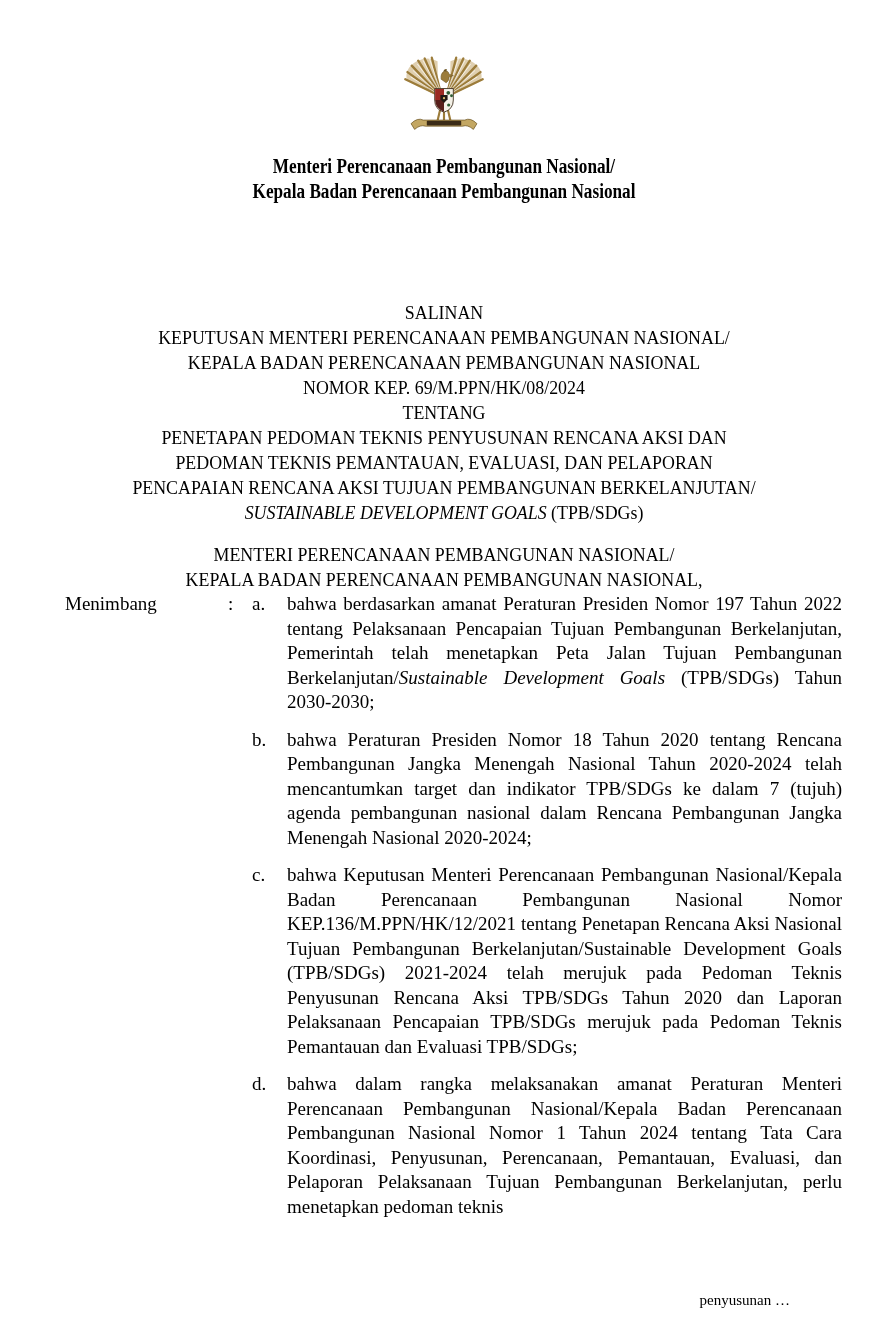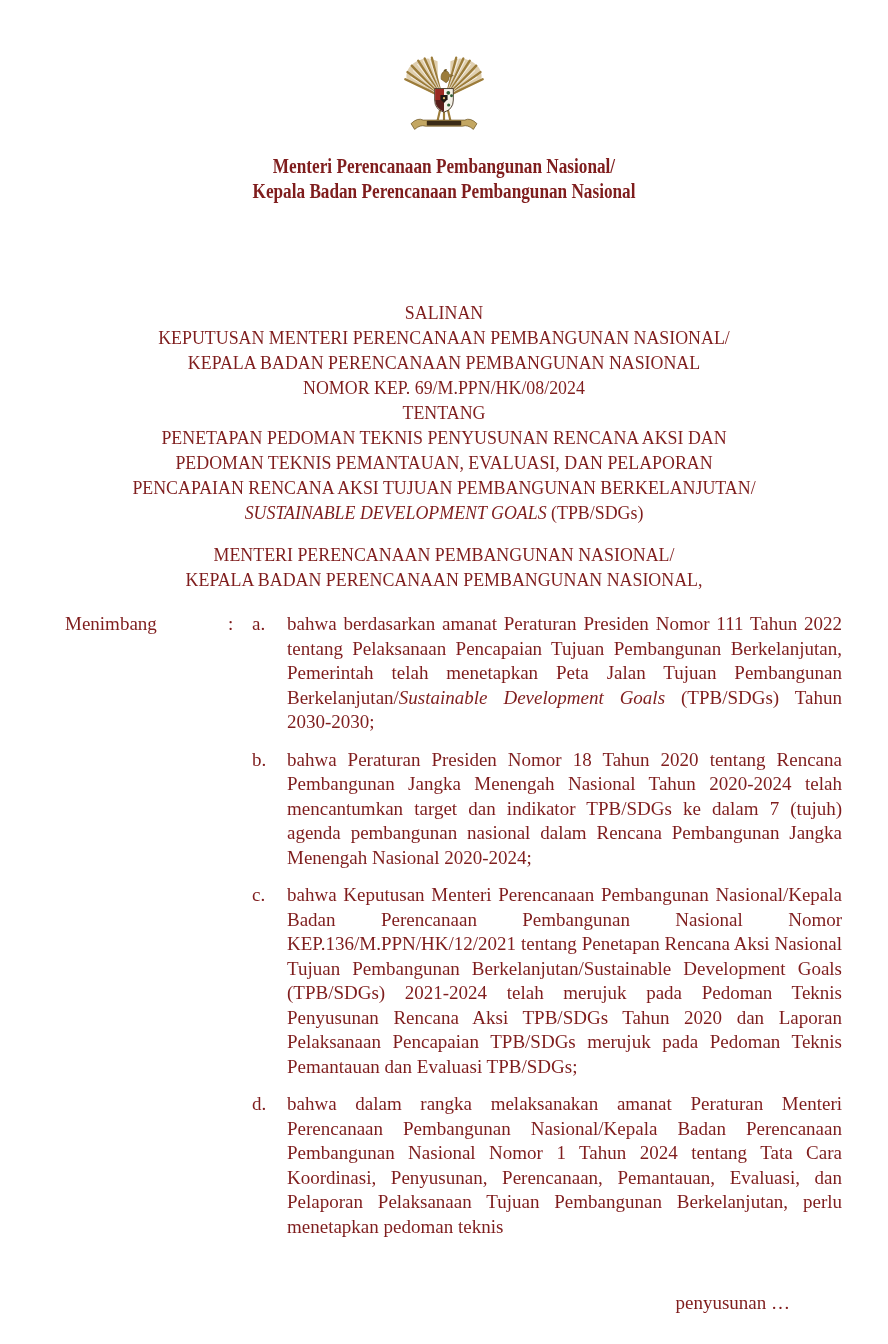--- a/index.html
+++ b/index.html
@@ -4,21 +4,21 @@
 <style>
   html, body { margin: 0; padding: 0; background: #ffffff; }
   .page {
     position: relative;
     width: 888px;
     height: 1344px;
     margin: 0 auto;
     background: #ffffff;
     overflow: hidden;
     font-family: "Liberation Serif", "DejaVu Serif", serif;
-    color: #7f1d1d;
+    color: #000000;
   }
   .emblem-wrap {
     width: 86px;
     height: 90px;
     margin: 50px auto 0 auto;
   }
   .ministry {
     margin-top: 14px;
     text-align: center;
     font-weight: bold;
@@ -41,41 +41,40 @@
     margin-top: 17px;
     text-align: center;
     font-size: 19px;
     line-height: 25px;
     transform: scaleX(0.94);
     transform-origin: 50% 0;
     white-space: nowrap;
   }
   .it { font-style: italic; }
   .menimbang {
-    margin-top: 20px;
     padding-left: 65px;
     padding-right: 46px;
     font-size: 19px;
     line-height: 24.5px;
   }
   .m-row {
     display: grid;
     grid-template-columns: 163px 24px 35px 1fr;
     margin-bottom: 13px;
   }
   .m-text {
     text-align: justify;
     text-justify: inter-word;
   }
   .m-text em { font-style: italic; }
   .catchword {
     position: absolute;
     top: 1292px;
     right: 98px;
-    font-size: 19px;
+    font-size: 15px;
   }
 </style>
 </head>
 <body>
 
 <div class="page">
 
   <div class="emblem-wrap">
     <svg width="86" height="90" viewBox="0 0 120 112">
 
@@ -164,21 +163,21 @@
     <div>MENTERI PERENCANAAN PEMBANGUNAN NASIONAL/</div>
     <div>KEPALA BADAN PERENCANAAN PEMBANGUNAN NASIONAL,</div>
   </div>
 
   <div class="menimbang">
 
     <div class="m-row">
       <div>Menimbang</div>
       <div>:</div>
       <div>a.</div>
-      <div class="m-text"><span>bahwa berdasarkan amanat Peraturan Presiden Nomor 111 Tahun 2022 tentang Pelaksanaan Pencapaian Tujuan Pembangunan Berkelanjutan, Pemerintah telah menetapkan Peta Jalan Tujuan Pembangunan Berkelanjutan/</span><em>Sustainable Development Goals</em><span> (TPB/SDGs) Tahun 2030-2030;</span></div>
+      <div class="m-text"><span>bahwa berdasarkan amanat Peraturan Presiden Nomor 197 Tahun 2022 tentang Pelaksanaan Pencapaian Tujuan Pembangunan Berkelanjutan, Pemerintah telah menetapkan Peta Jalan Tujuan Pembangunan Berkelanjutan/</span><em>Sustainable Development Goals</em><span> (TPB/SDGs) Tahun 2030-2030;</span></div>
     </div>
 
     <div class="m-row">
       <div></div>
       <div></div>
       <div>b.</div>
       <div class="m-text"><span>bahwa Peraturan Presiden Nomor 18 Tahun 2020 tentang Rencana Pembangunan Jangka Menengah Nasional Tahun 2020-2024 telah mencantumkan target dan indikator TPB/SDGs ke dalam 7 (tujuh) agenda pembangunan nasional dalam Rencana Pembangunan Jangka Menengah Nasional 2020-2024;</span><em></em><span></span></div>
     </div>
 
     <div class="m-row">

